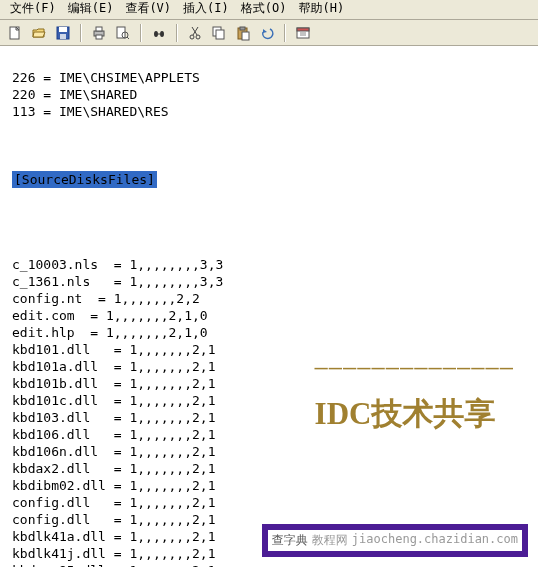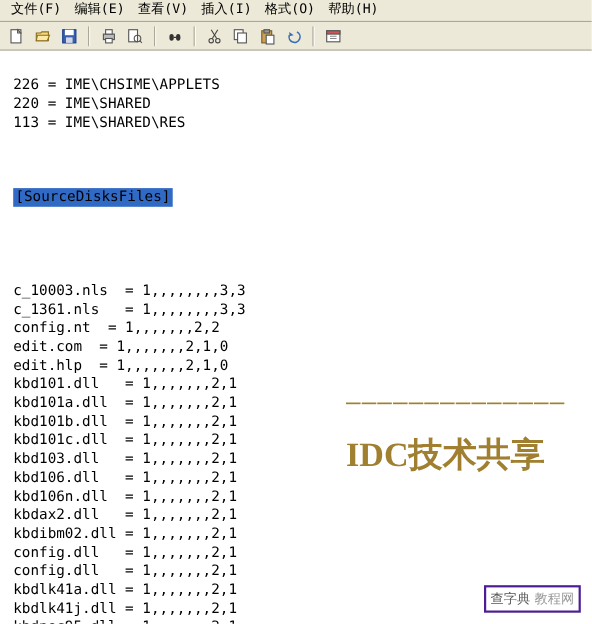--- a/index.html
+++ b/index.html
@@ -9,21 +9,21 @@
   .toolbar { height:26px; background:#ece9d8; border-bottom:1px solid #aca899; display:flex; align-items:center; padding:0 4px; gap:2px; }
   .tool-btn { width:22px; height:22px; display:flex; align-items:center; justify-content:center; cursor:default; color:#333; }
   .tool-sep { width:2px; height:18px; margin:0 4px; border-left:1px solid #aca899; border-right:1px solid #fff; }
   .tool-btn svg { width:16px; height:16px; }
   .editor { padding:6px 12px; font-family:"SimSun","新宋体",monospace; font-size:13px; line-height:17px; color:#000; white-space:pre; }
   .section-hdr { display:inline-block; background:#316ac5; color:#000000; padding:0 2px; }
   .watermark { position:absolute; right:24px; top:352px; text-align:left; }
   .wm-url { font-family:"Times New Roman",serif; font-size:27px; font-weight:bold; color:#a08030; letter-spacing:1px; text-shadow:1px 1px 0 #fff,-1px -1px 0 #fff,1px -1px 0 #fff,-1px 1px 0 #fff; }
   .wm-line { color:#a08030; font-size:22px; letter-spacing:1px; margin-top:2px; }
   .wm-slogan { font-family:"KaiTi","楷体",serif; font-size:31px; font-weight:bold; color:#a08030; margin-top:14px; text-shadow:1px 1px 0 #fff,-1px -1px 0 #fff,1px -1px 0 #fff,-1px 1px 0 #fff; }
-  .footer-wm { position:absolute; right:10px; bottom:10px; font-size:12px; color:#999; display:flex; gap:4px; align-items:flex-start; border:2px solid #4c1d95; padding:2px 4px; }
+  .footer-wm { position:absolute; right:10px; bottom:10px; font-size:12px; color:#999; display:flex; gap:4px; align-items:flex-start; border:6px solid #4c1d95; padding:2px 4px; }
   .footer-wm span:first-child { color:#555; }
 </style>
 </head>
 <body>
 
 <div class="menubar">
   <div class="menu-item">文件(F)</div>
   <div class="menu-item">编辑(E)</div>
   <div class="menu-item">查看(V)</div>
   <div class="menu-item">插入(I)</div>
@@ -148,13 +148,14 @@
 </div>
 
 <div class="watermark">
   <div class="wm-line">——————————————</div>
   <div class="wm-slogan">IDC技术共享</div>
 </div>
 
 <div class="footer-wm">
   <span>查字典</span>
   <span>教程网</span>
+  <span>jiaocheng.chazidian.com</span>
 </div>
 
 </body></html>

